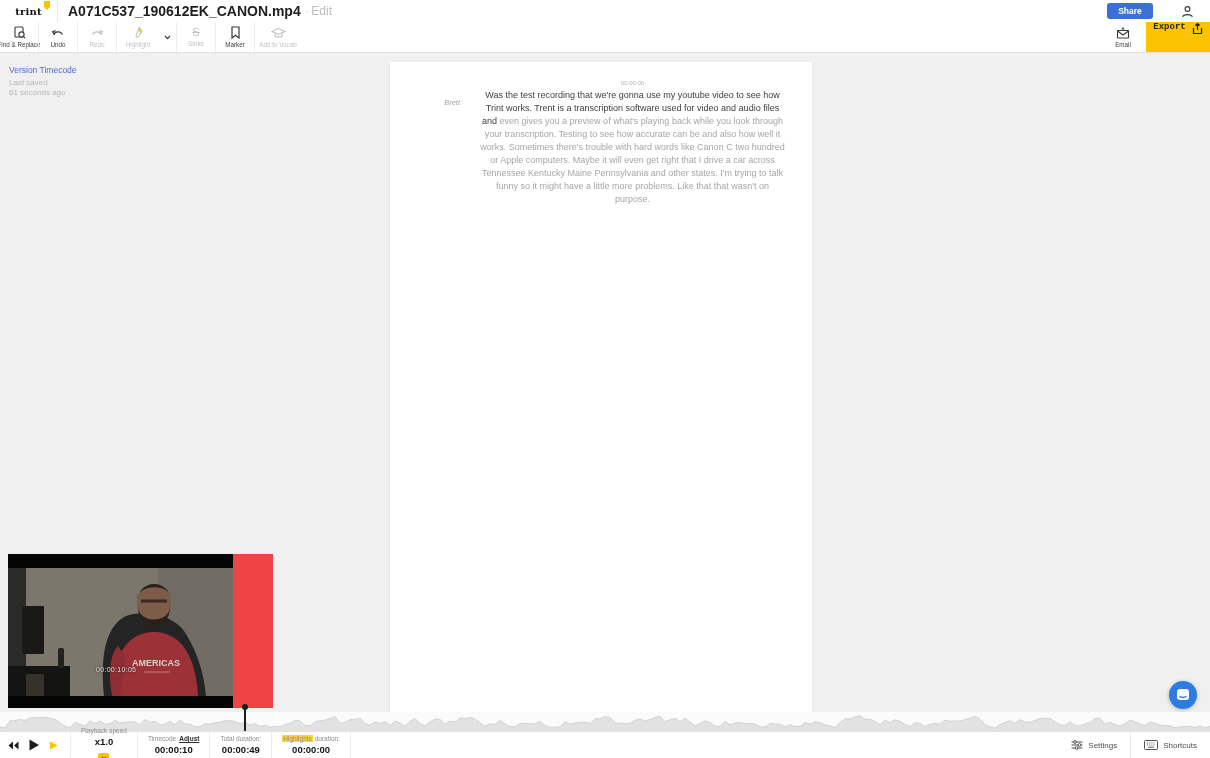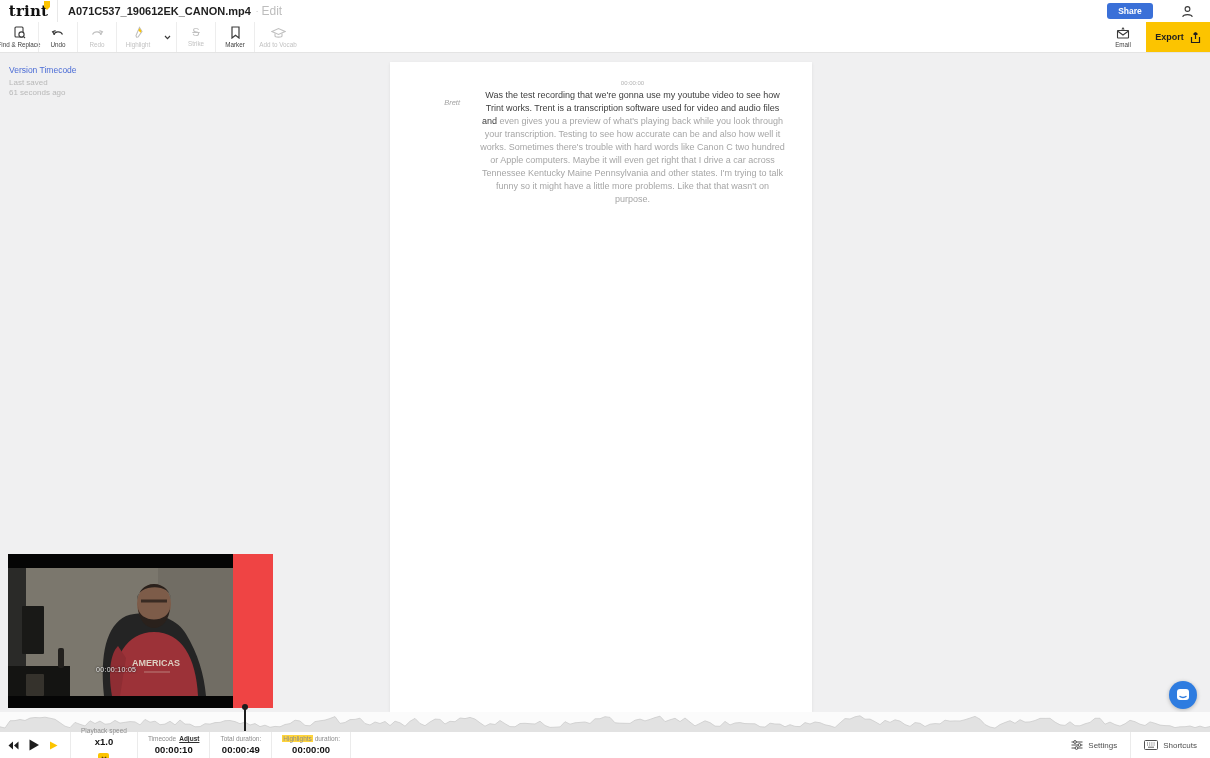--- a/index.html
+++ b/index.html
@@ -3,41 +3,41 @@
 <meta charset="utf-8">
 <style>
   * { margin:0; padding:0; box-sizing:border-box; }
   html,body { width:1210px; height:758px; overflow:hidden; }
   body { font-family:"Liberation Sans", sans-serif; background:#f0f0f1; position:relative; }
   :root { --accent:#fcc400; --share-blue:#3a70d8; --vh-blue:#4b6cd6; --chat-blue:#2e7ce0; }
 
   
   .topbar { position:absolute; top:0; left:0; right:0; height:22px; background:#fff; display:flex; align-items:center; z-index:5; }
   .logo-wrap { width:58px; height:100%; border-right:1px solid #e8e8e8; display:flex; align-items:center; justify-content:center; position:relative; cursor:pointer; }
-  .logo-text { font-family:"DejaVu Serif", serif; font-weight:bold; font-size:15px; color:#111; letter-spacing:0.2px; }
+  .logo-text { font-family:"DejaVu Serif", serif; font-weight:bold; font-size:10px; color:#111; letter-spacing:0.2px; }
   .logo-nib { position:absolute; top:1px; right:7px; width:6px; height:9px; background:var(--accent); clip-path:polygon(0 0,100% 0,100% 68%,50% 100%,0 68%); }
-  .filename { font-size:11px; font-weight:bold; color:#1f1f1f; margin-left:10px; }
+  .filename { font-size:14px; font-weight:bold; color:#1f1f1f; margin-left:10px; }
   .edit-sep { font-size:8px; color:#c2c2c2; margin-left:5px; }
   .edit-link { font-size:12px; color:#bdbdbd; margin-left:3px; cursor:pointer; }
   .topbar-right { margin-left:auto; display:flex; align-items:center; }
   .share-btn { width:46px; height:16px; background:var(--share-blue); color:#fff; border:none; border-radius:3px; font-size:8.5px; font-weight:bold; font-family:inherit; cursor:pointer; }
   .person-icon { margin:0 16px 0 28px; display:flex; }
 
   
   .toolbar { position:absolute; top:22px; left:0; right:0; height:31px; background:#fff; border-bottom:1px solid #e4e4e4; display:flex; align-items:stretch; z-index:4; }
   .tb-item { width:38px; display:flex; flex-direction:column; align-items:center; justify-content:center; gap:2px; cursor:pointer; }
   .tb-item .tb-label { font-size:6.3px; color:#3f3f3f; white-space:nowrap; }
   .tb-item.disabled .tb-label { color:#c2c2c2; }
   .tb-item svg { display:block; }
   .tb-item .ink { stroke:#3a3a3a; }
   .tb-item.disabled .ink { stroke:#c0c0c0; }
   .tb-sep { width:1px; background:#ededed; }
   .tb-chev { width:17px; display:flex; align-items:center; justify-content:center; cursor:pointer; }
   .tb-right { margin-left:auto; display:flex; align-items:stretch; }
-  .export-btn { width:64px; background:var(--accent); border:none; display:flex; align-items:center; justify-content:center; gap:6px; font-size:9px; font-weight:bold; color:#1f1f1f; font-family:Liberation Sans, sans-serif; cursor:pointer; }
+  .export-btn { width:64px; background:var(--accent); border:none; display:flex; justify-content:center; gap:6px; font-size:9px; font-weight:bold; color:#1f1f1f; font-family:Liberation Mono, monospace; cursor:pointer; }
   .strike-glyph { font-size:11px; color:#c0c0c0; text-decoration:line-through; line-height:11px; }
 
   
   .main { position:absolute; top:53px; left:0; right:0; height:659px; background:#f0f0f1; }
   .version-history { position:absolute; left:9px; top:12px; }
   .vh-title { font-size:8.5px; color:var(--vh-blue); margin-bottom:3px; cursor:pointer; }
   .vh-sub { font-size:8px; color:#b8b8b8; line-height:9.5px; }
 
   .document { position:absolute; left:390px; top:9px; width:422px; height:650px; background:#fff; box-shadow:0 1px 3px rgba(0,0,0,0.08); cursor:text; }
   .para-row { display:flex; padding-top:18px; }

